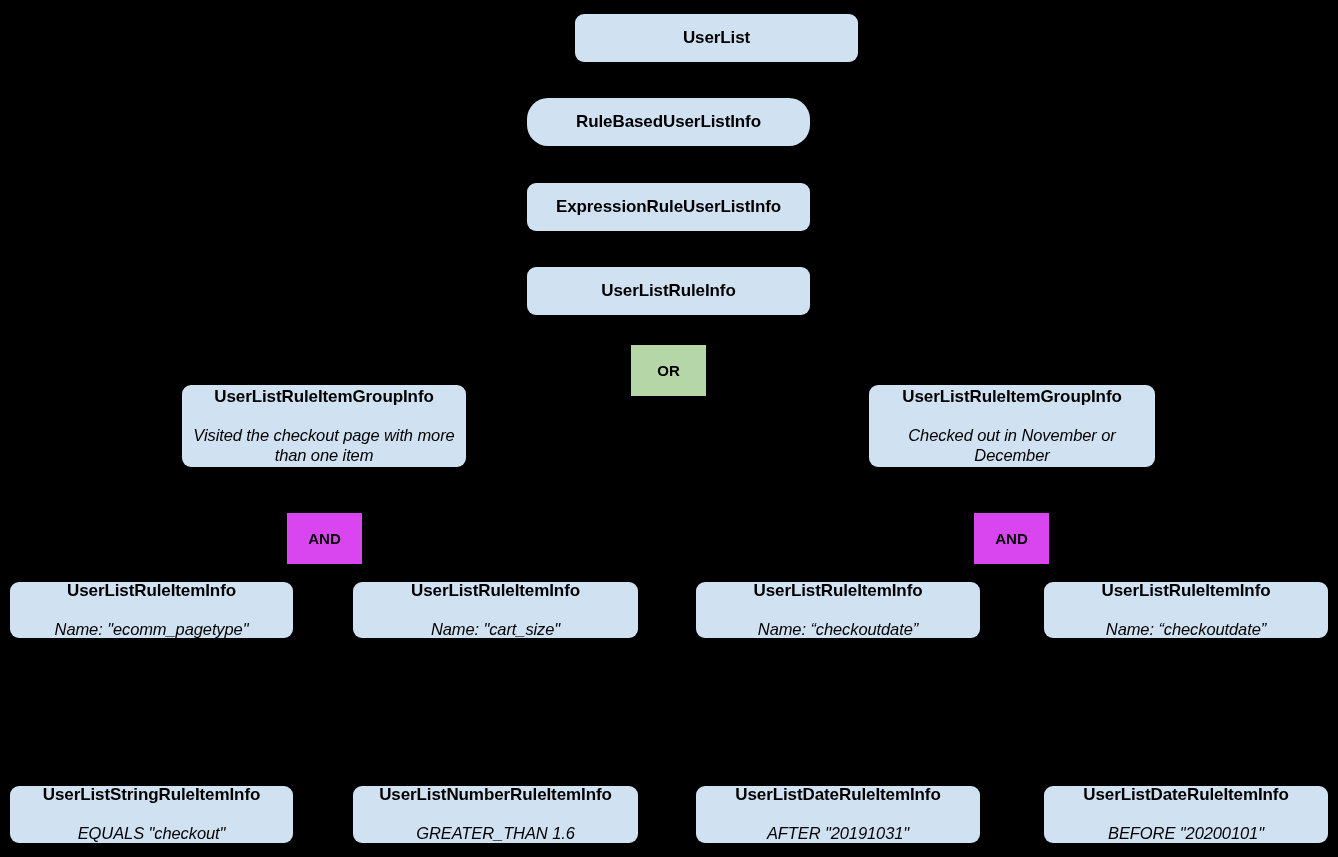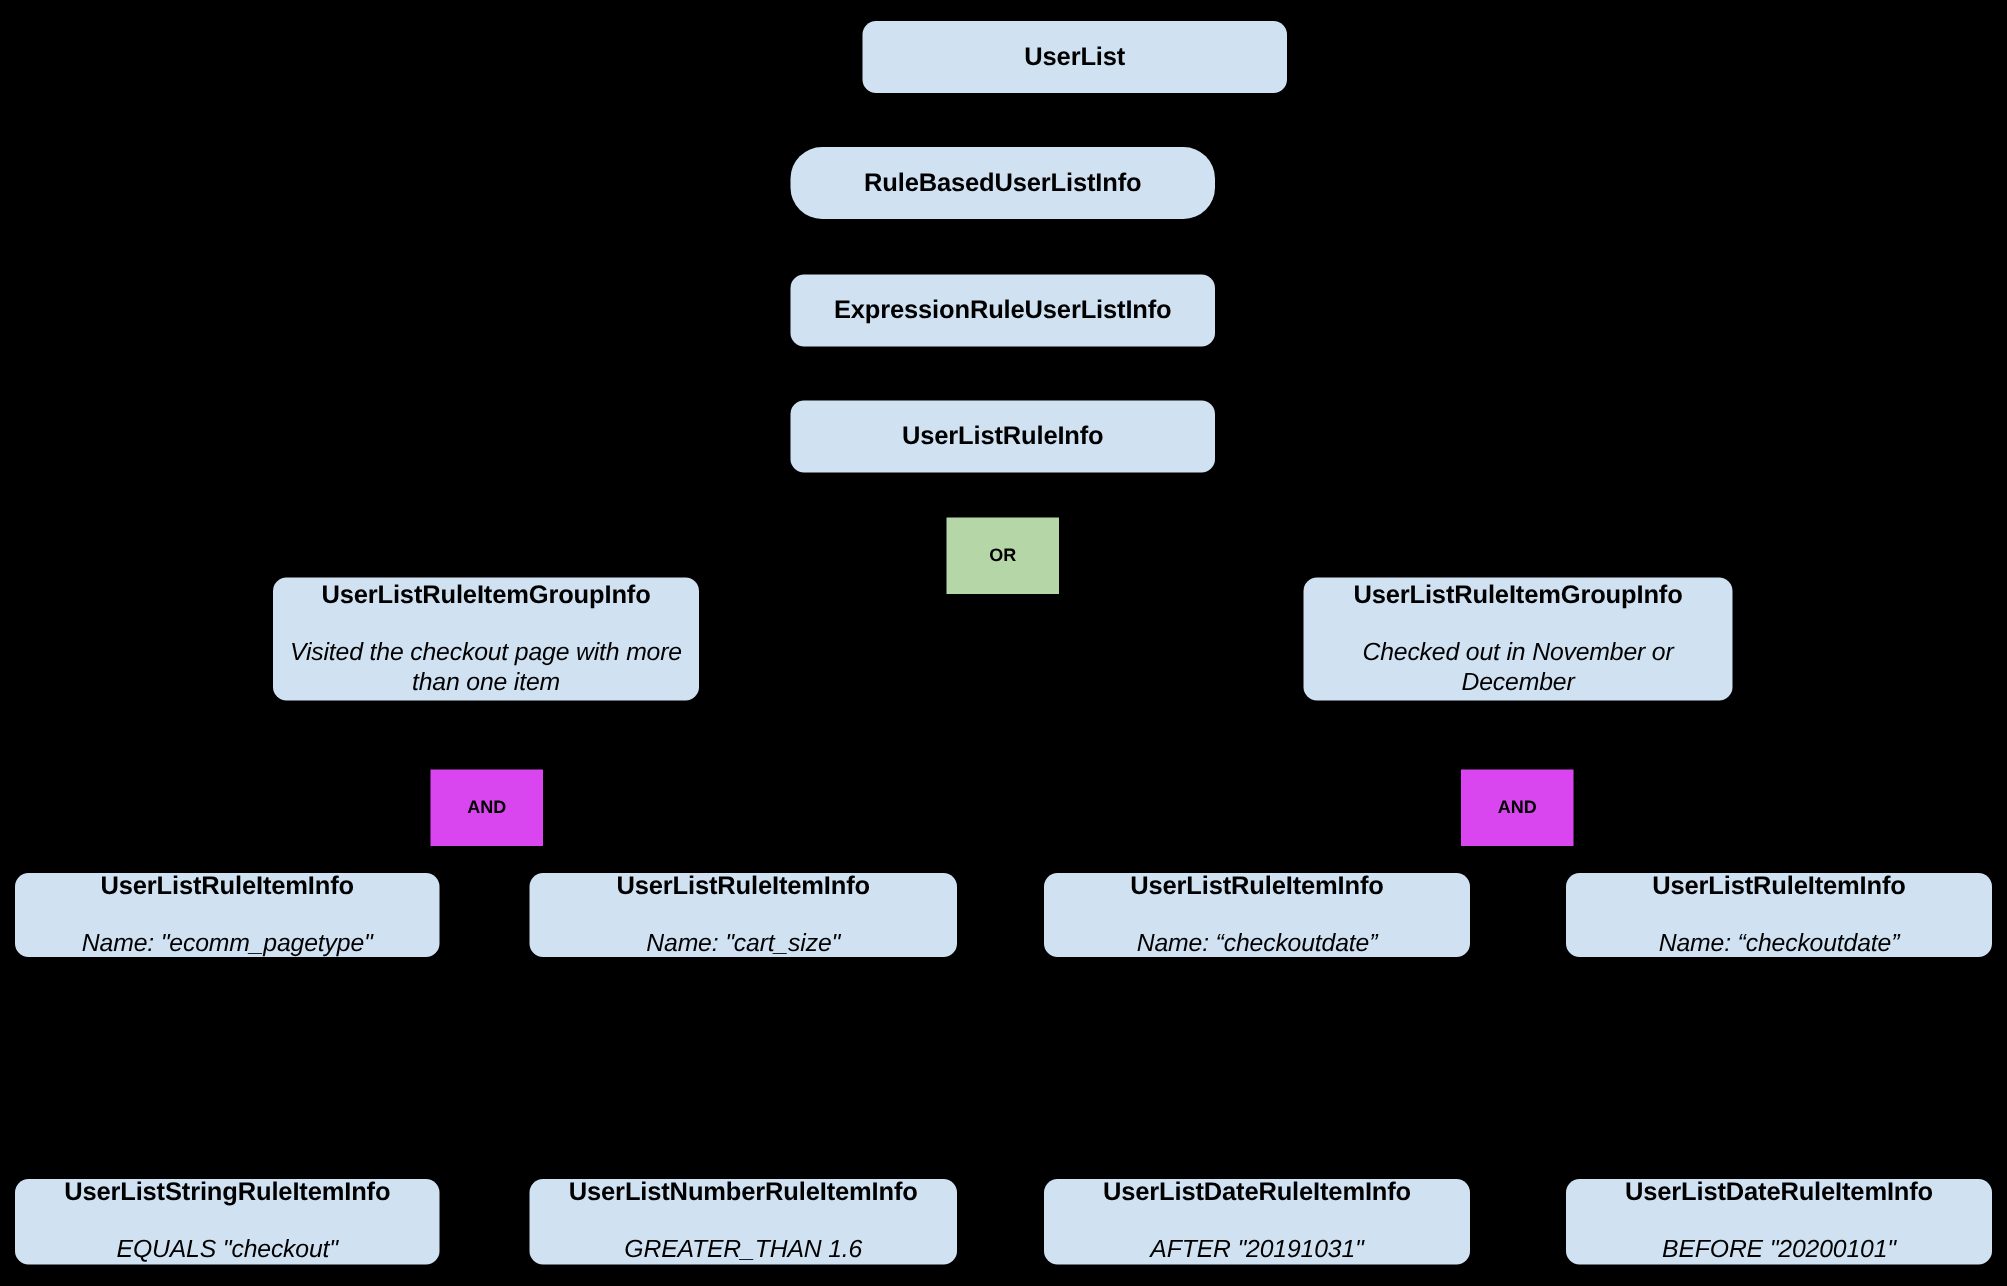--- a/index.html
+++ b/index.html
@@ -63,21 +63,21 @@
   }
   .node .subtitle {
     font-style: italic;
     font-size: 16.5px;
     padding: 0 10px;
     letter-spacing: -0.1px;
     margin-top: 19px;
   }
   .node .op-label {
     font-weight: bold;
-    font-size: 12px;
+    font-size: 15px;
   }
   .node.wrap .subtitle {
     white-space: normal;
     line-height: 1.2;
   }
 </style>
 </head>
 <body>
 
 <div id="diagram">

